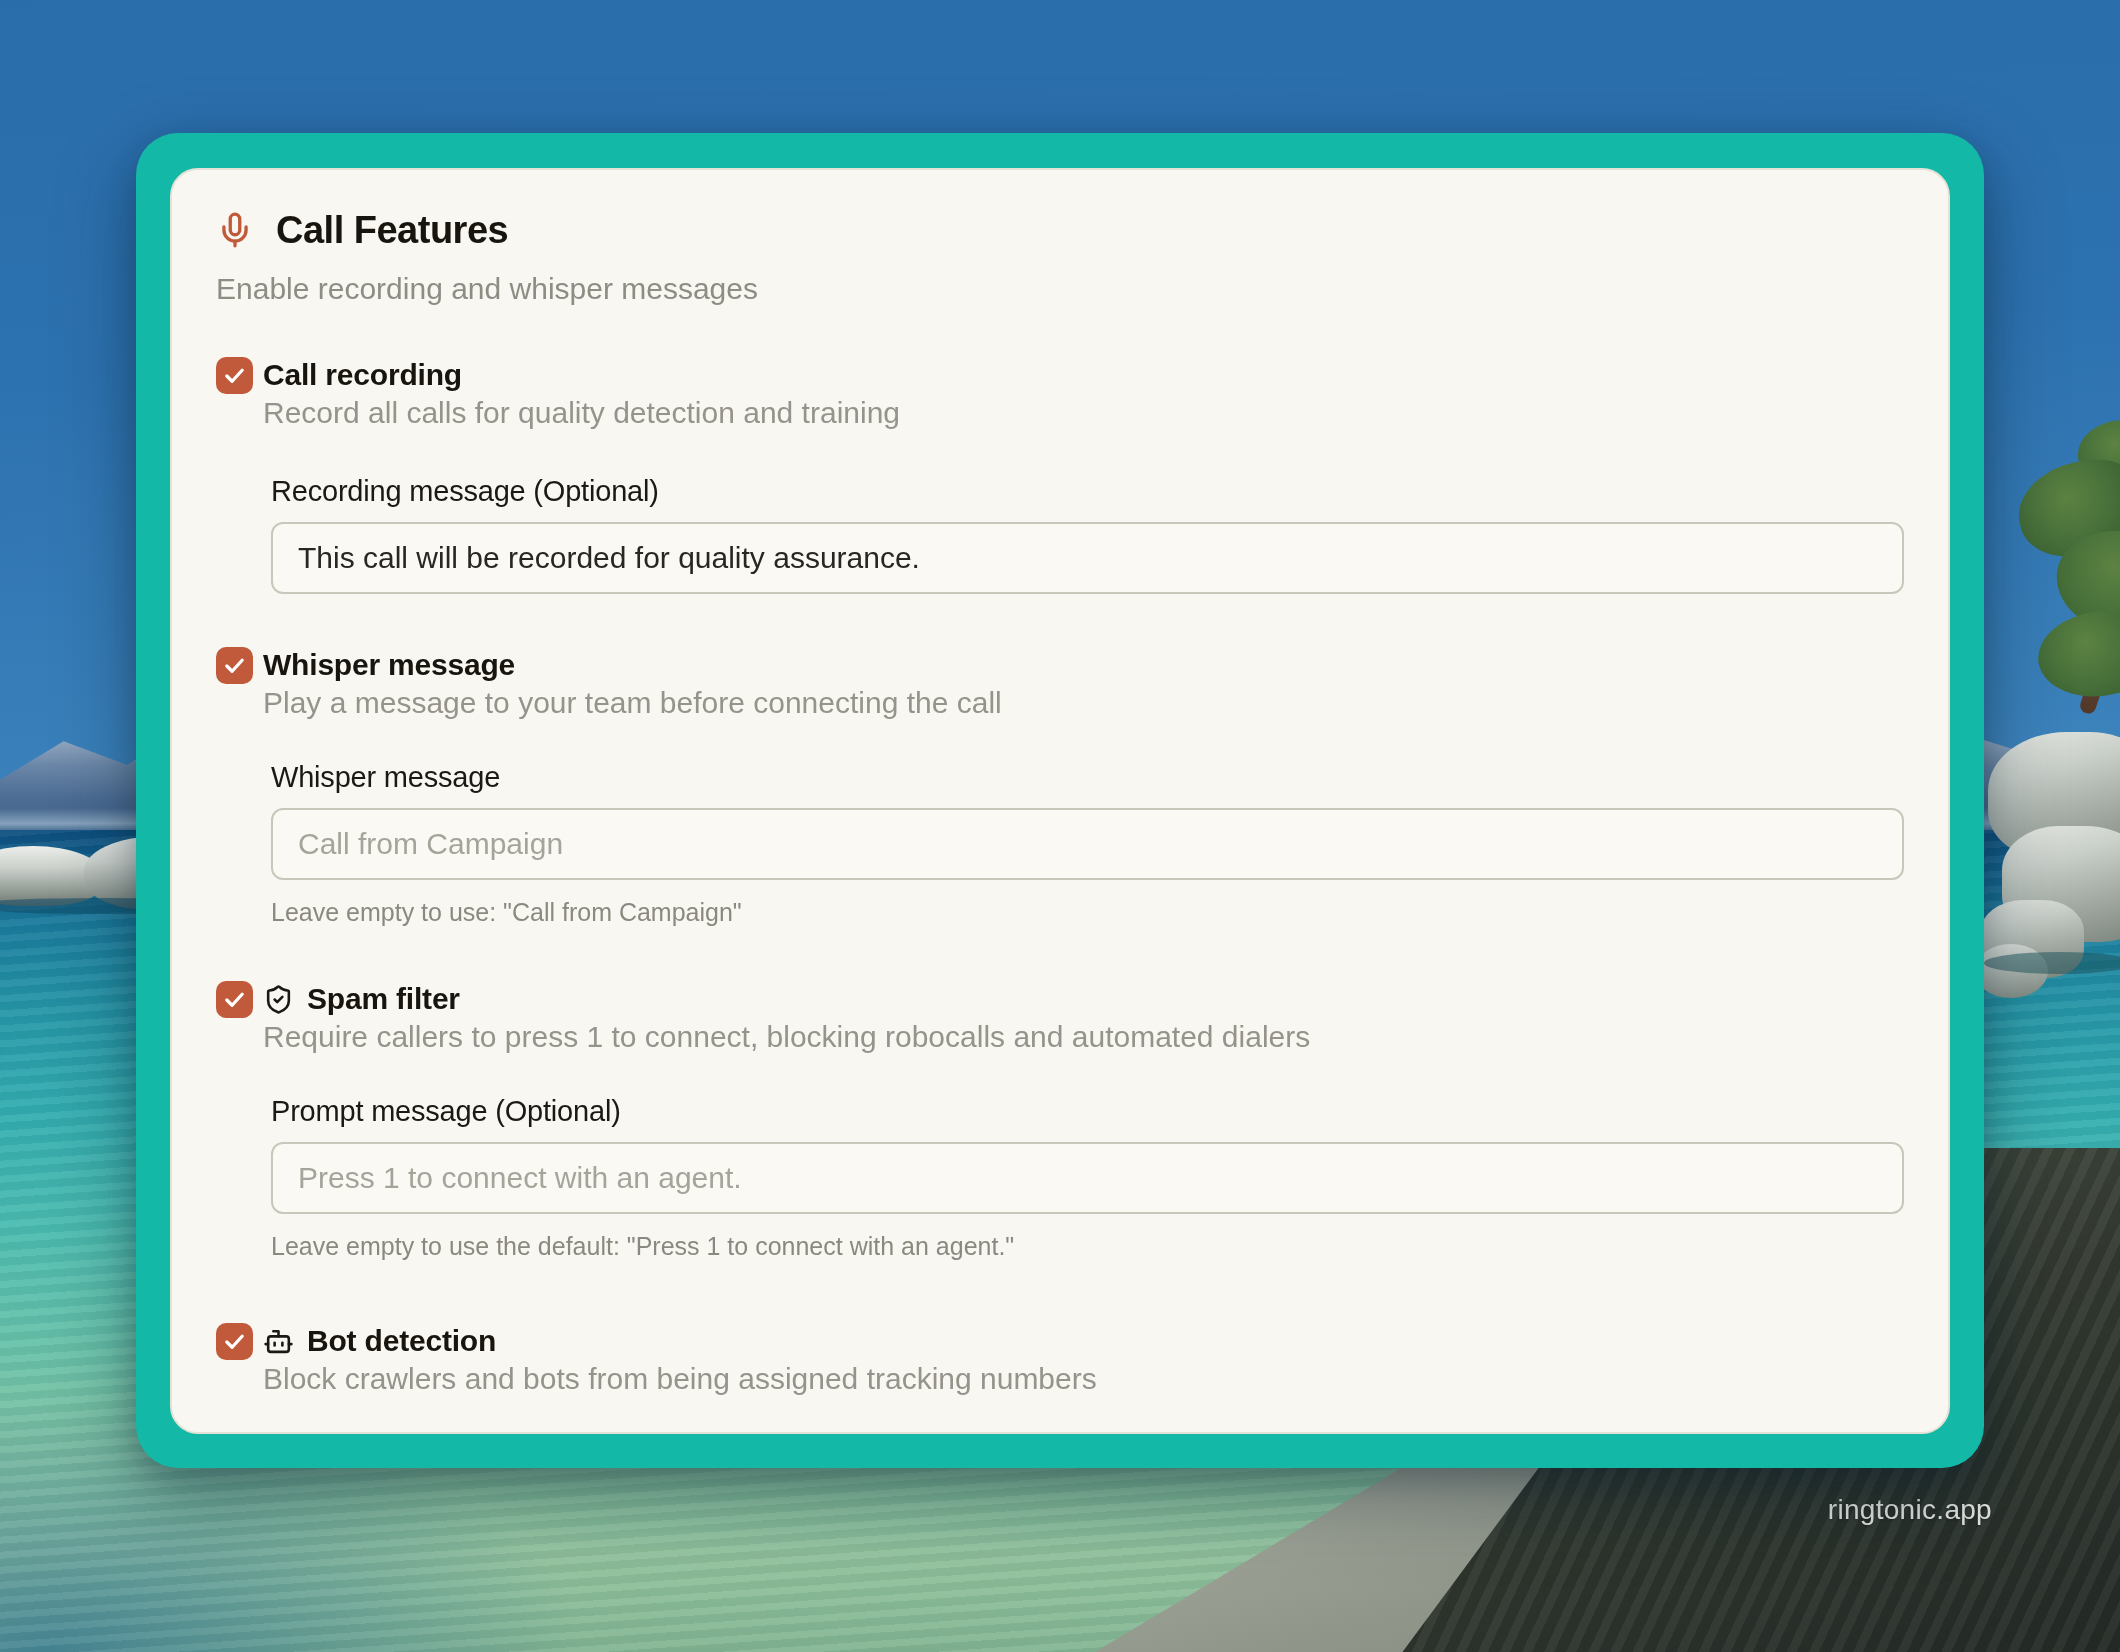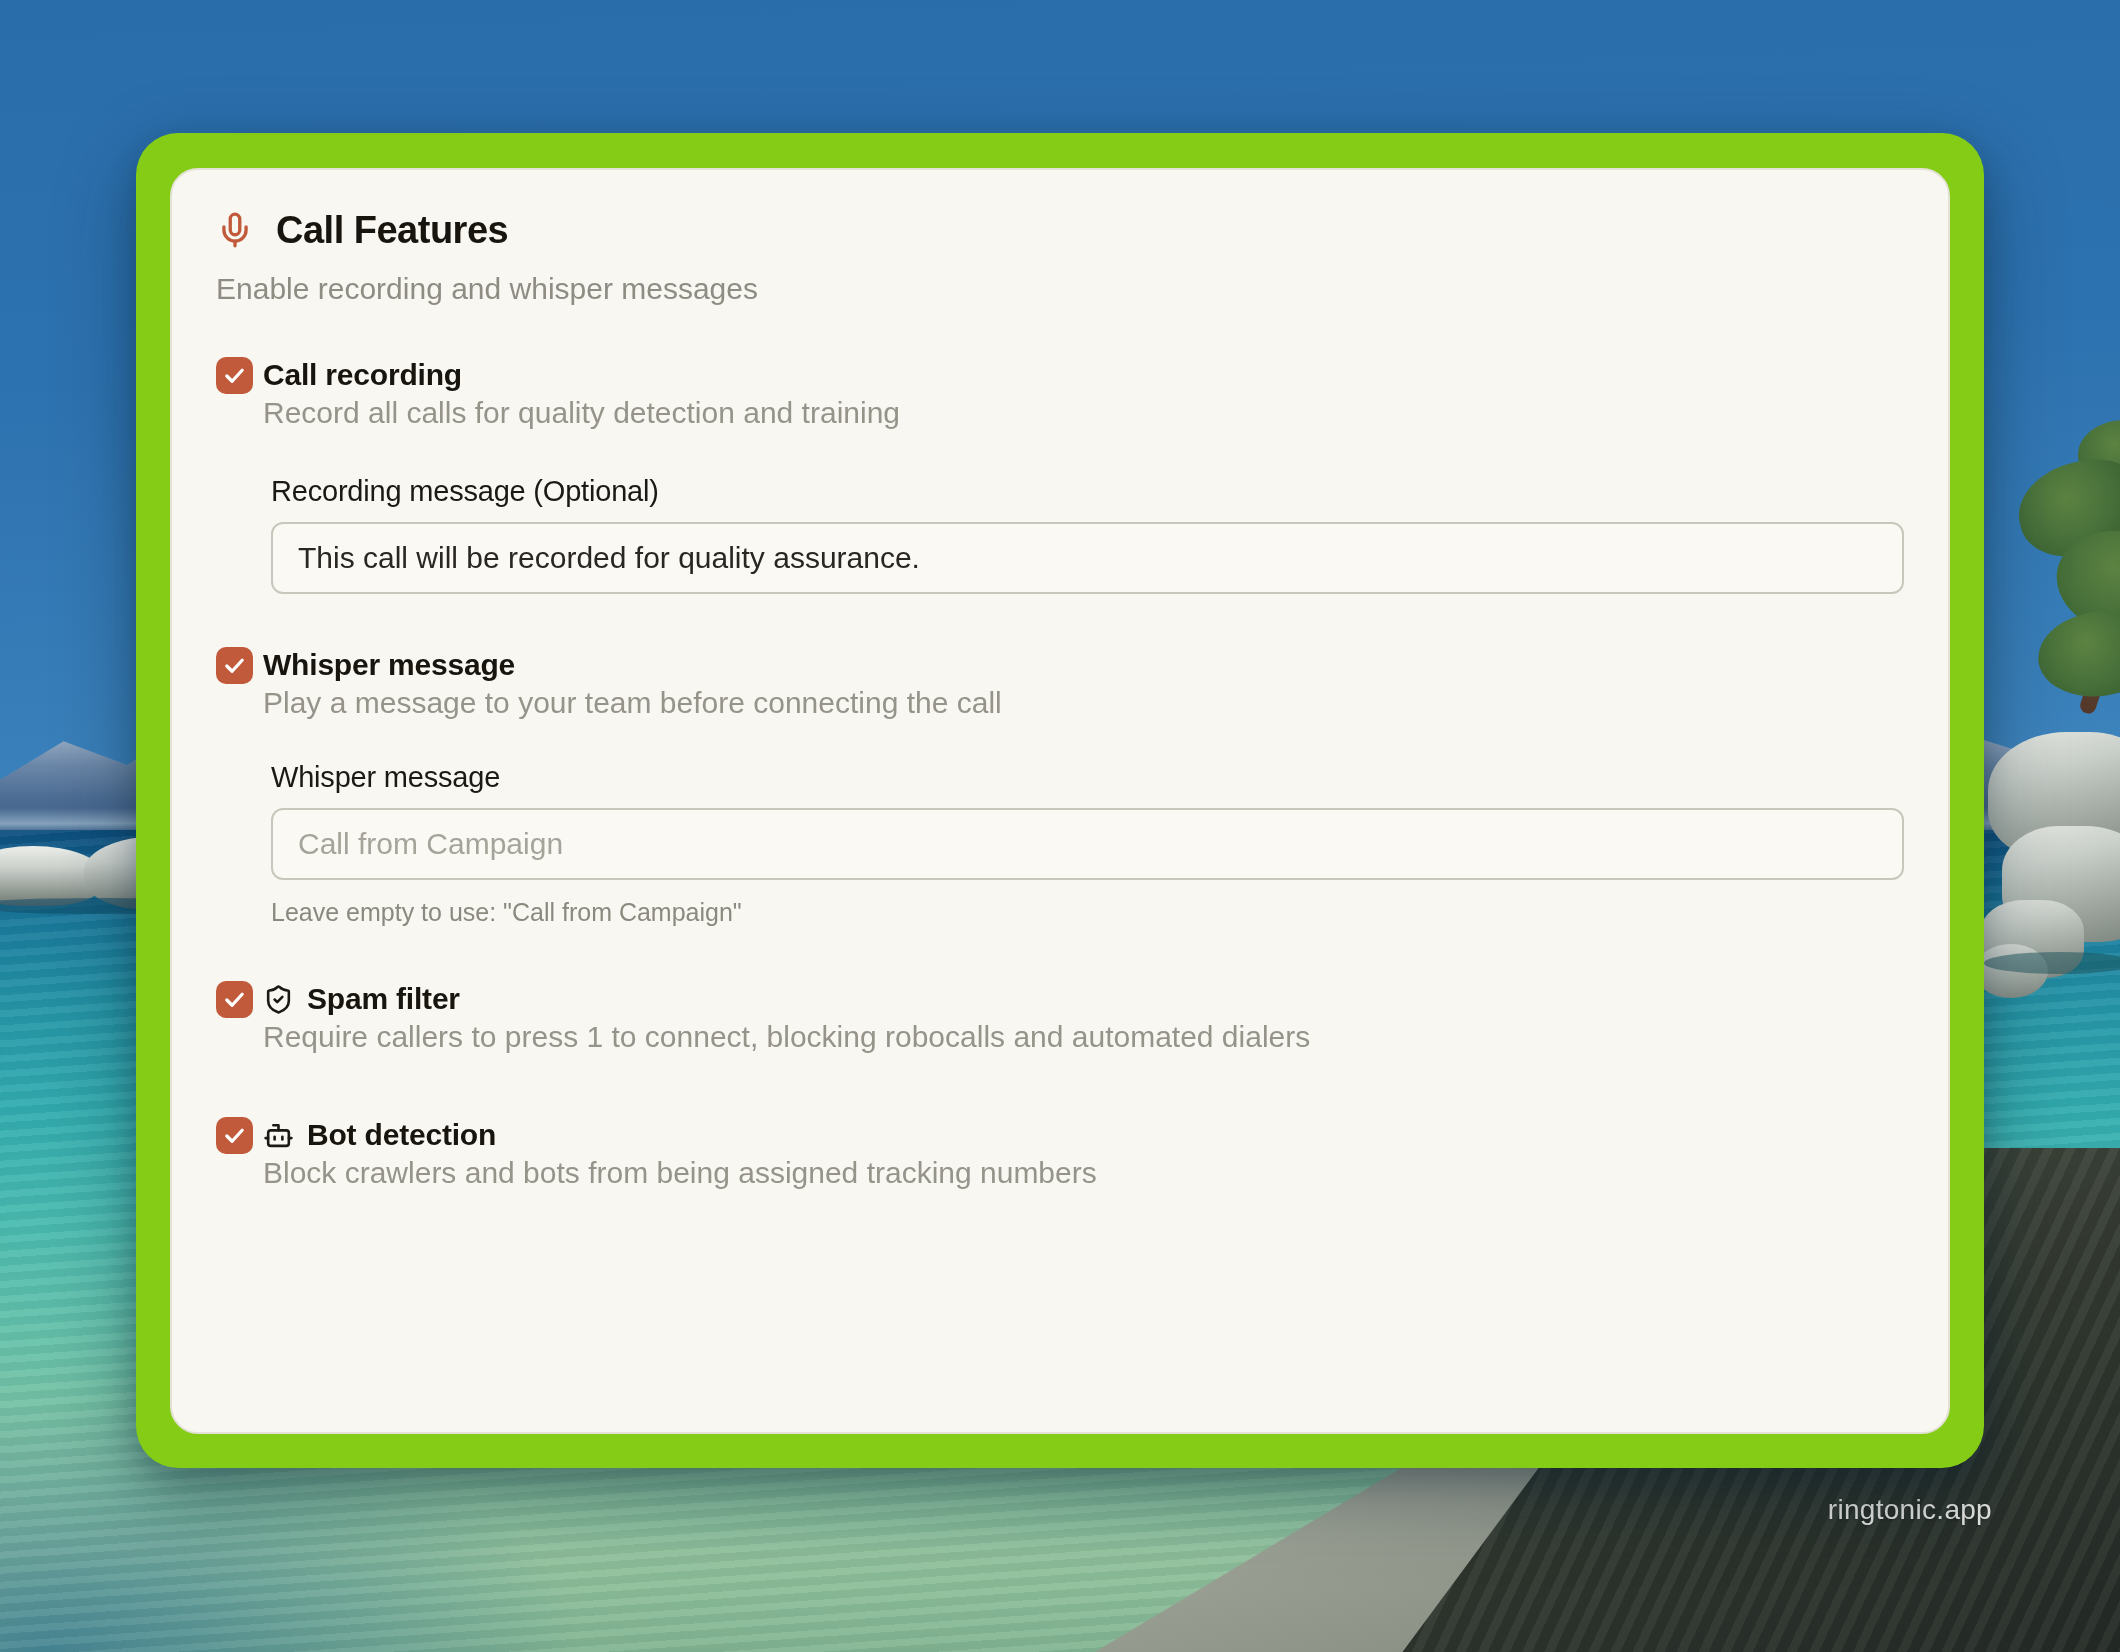--- a/index.html
+++ b/index.html
@@ -60,21 +60,21 @@
     clip-path:polygon(30% 100%,46% 56%,60% 18%,72% 5%,86% 0,100% 0,100% 100%);
   }
   .watermark{
     position:absolute;top:1494px;right:128px;
     font-size:28px;color:#f2f2ef;opacity:.95;letter-spacing:.3px;
     text-shadow:0 1px 3px rgba(0,0,0,.35);
   }
   
   .card{
     position:absolute;left:136px;top:133px;width:1848px;height:1335px;
-    background:#84cc16;border-radius:42px;
+    background:#14b8a6;border-radius:42px;
     box-shadow:0 30px 80px rgba(8,30,45,.40),0 10px 28px rgba(8,30,45,.22);
   }
   .panel{
     position:absolute;left:34px;top:35px;right:34px;bottom:34px;
     background:#f8f7f1;border:2px solid #e4e1d7;border-radius:28px;
     padding:36px 44px 0 44px;box-sizing:border-box;overflow:hidden;
   }
   .header-row{display:flex;align-items:center;gap:22px;height:48px;}
   .mic-icon{width:38px;height:38px;flex:0 0 auto;}
   .panel-title{font-size:38px;font-weight:700;color:#18150f;letter-spacing:-.5px;}
@@ -200,20 +200,25 @@
           <div class="feature-label-row">
             <svg class="feature-icon" viewBox="0 0 24 24" fill="none" stroke="#1b1914" stroke-width="2" stroke-linecap="round" stroke-linejoin="round">
               <path d="M20 13c0 5-3.5 7.5-7.66 8.95a1 1 0 0 1-.67-.01C7.5 20.5 4 18 4 13V6a1 1 0 0 1 1-1c2 0 4.5-1.2 6.24-2.72a1.17 1.17 0 0 1 1.52 0C14.51 3.81 17 5 19 5a1 1 0 0 1 1 1z"></path>
               <path d="m9 12 2 2 4-4"></path>
             </svg>
             <span class="feature-label">Spam filter</span>
           </div>
           <div class="feature-desc">Require callers to press 1 to connect, blocking robocalls and automated dialers</div>
         </div>
       </div>
+      <div class="field">
+        <label class="field-label">Prompt message (Optional)</label>
+        <input class="text-input" type="text" placeholder="Press 1 to connect with an agent." style="">
+        <div class="field-helper">Leave empty to use the default: "Press 1 to connect with an agent."</div>
+      </div>
     </section>
 
     <section class="feature f4">
       <div class="feature-row">
         <span class="checkbox">
           <svg viewBox="0 0 24 24" fill="none" stroke="#ffffff" stroke-width="3.4" stroke-linecap="round" stroke-linejoin="round">
               <polyline points="4 12.5 9.5 18 20 6.5"></polyline>
             </svg>
         </span>
         <div class="feature-text">

